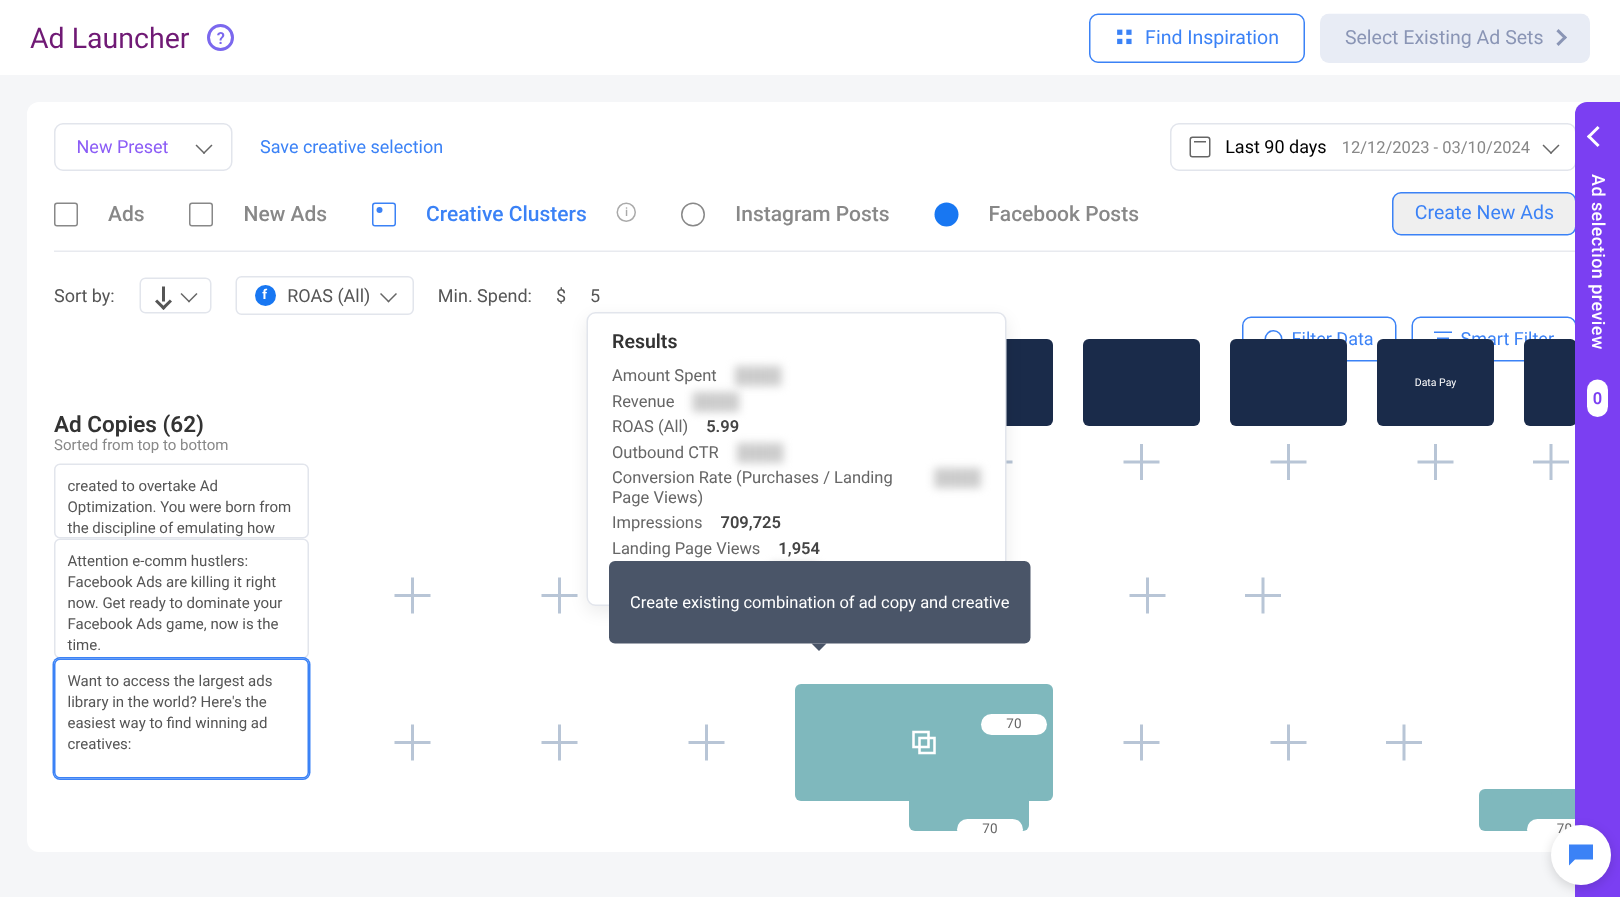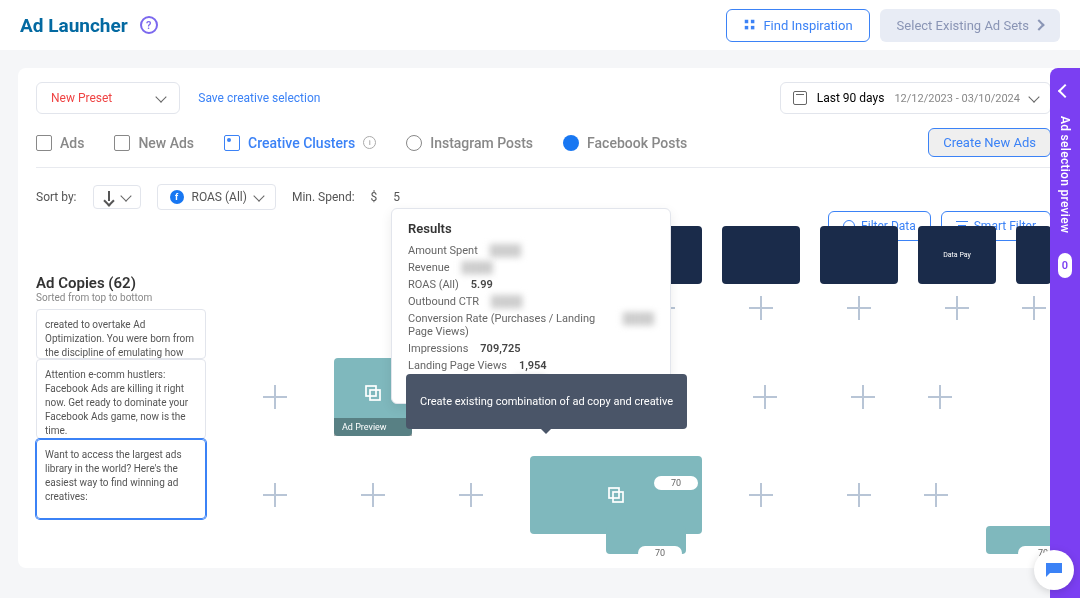--- a/index.html
+++ b/index.html
@@ -1,36 +1,36 @@
 <!DOCTYPE html>
 <html><head>
 <meta charset="utf-8">
 <style>
 *{box-sizing:border-box;margin:0;padding:0;font-family:-apple-system,BlinkMacSystemFont,'Segoe UI',Roboto,sans-serif}
 body{background:#f5f6f8;width:1080px;height:598px;overflow:hidden;position:relative}
 .header{background:#fff;height:50px;display:flex;align-items:center;padding:0 20px;justify-content:space-between}
 .header-left{display:flex;align-items:center;gap:12px}
-.header-title{font-size:19px;font-weight:700;color:#0369a1}
+.header-title{font-size:19px;font-weight:400;color:#701a75}
 .help-icon{width:18px;height:18px;border:2px solid #7b68ee;border-radius:50%;display:flex;align-items:center;justify-content:center;color:#7b68ee;font-size:11px;font-weight:600}
 .header-right{display:flex;gap:10px}
 .btn{padding:8px 16px;border-radius:6px;font-size:13px;display:flex;align-items:center;gap:6px;cursor:pointer;border:1px solid transparent}
 .btn-outline{border-color:#3b82f6;color:#3b82f6;background:#fff}
 .btn-select{background:#e8ecf5;color:#8a95b5}
 .chevron-right{width:8px;height:8px;border-right:2px solid currentColor;border-top:2px solid currentColor;transform:rotate(45deg)}
 .main{padding:18px;display:flex;gap:0}
 .content{background:#fff;border-radius:8px;padding:14px 18px;flex:1;position:relative}
 .toolbar{display:flex;align-items:center;gap:18px;margin-bottom:14px}
-.preset-select{border:1px solid #e2e5ec;border-radius:6px;padding:8px 14px;display:flex;align-items:center;gap:45px;font-size:12px;color:#ef4444}
+.preset-select{border:1px solid #e2e5ec;border-radius:6px;padding:8px 14px;display:flex;align-items:center;gap:20px;font-size:12px;color:#8b5cf6}
 .chevron-down{width:8px;height:8px;border-right:1.5px solid #666;border-bottom:1.5px solid #666;transform:rotate(45deg);margin-top:-3px}
 .link{color:#3b82f6;font-size:12px}
 .date-picker{margin-left:auto;border:1px solid #e2e5ec;border-radius:6px;padding:8px 12px;display:flex;align-items:center;gap:10px;font-size:12px}
 .cal-icon{width:14px;height:14px;border:1.5px solid #666;border-radius:2px;position:relative}
 .cal-icon::before{content:'';position:absolute;top:2px;left:2px;right:2px;border-top:1.5px solid #666}
 .tabs{display:flex;align-items:center;gap:30px;border-bottom:1px solid #e8eaef;padding-bottom:10px;margin-bottom:10px}
-.tab{display:flex;align-items:center;gap:8px;font-size:14px;color:#888;font-weight:500;cursor:pointer}
+.tab{display:flex;align-items:flex-start;gap:20px;font-size:14px;color:#888;font-weight:500;cursor:pointer}
 .tab.active{color:#3b82f6}
 .tab-icon{width:16px;height:16px;border:1.5px solid currentColor;border-radius:2px}
 .tab-icon.img{position:relative}
 .tab-icon.img::after{content:'';position:absolute;left:2px;top:2px;width:4px;height:4px;border-radius:50%;background:currentColor}
 .tab-icon.circle{border-radius:50%}
 .info-icon{width:13px;height:13px;border:1px solid #aaa;border-radius:50%;display:flex;align-items:center;justify-content:center;font-size:8px;color:#aaa}
 .create-btn{margin-left:auto;border:1px solid #3b82f6;color:#3b82f6;padding:6px 14px;border-radius:6px;font-size:13px}
 .filters{display:flex;align-items:center;gap:16px;padding:6px 0}
 .filter-item{display:flex;align-items:center;gap:8px;font-size:12px;color:#555}
 .sort-box{border:1px solid #e2e5ec;padding:5px 10px;border-radius:4px;display:flex;gap:8px}
@@ -219,27 +219,20 @@
               <span class="plus-icon"></span>
             </div>
           <div class="plus-cell" style="width:35px;height:28px">
               <span class="plus-icon"></span>
             </div>
         </div>
         <div class="plus-row" style="margin-top:36px">
           <div class="plus-cell">
               <span class="plus-icon"></span>
             </div>
-          <div class="plus-cell preview-cell">
-            <div class="preview-icon"><svg viewBox="0 0 20 20" fill="none" stroke="#fff" stroke-width="1.7">
-                  <rect x="3" y="3" width="10" height="10"></rect>
-                  <rect x="7" y="7" width="10" height="10"></rect>
-                </svg></div>
-            <div class="preview-label">Ad Preview</div>
-          </div>
           <div class="plus-cell">
               <span class="plus-icon"></span>
             </div>
           <div class="plus-cell">
               <span class="plus-icon"></span>
             </div>
           <div class="plus-cell">
               <span class="plus-icon"></span>
             </div>
           <div class="plus-cell">

